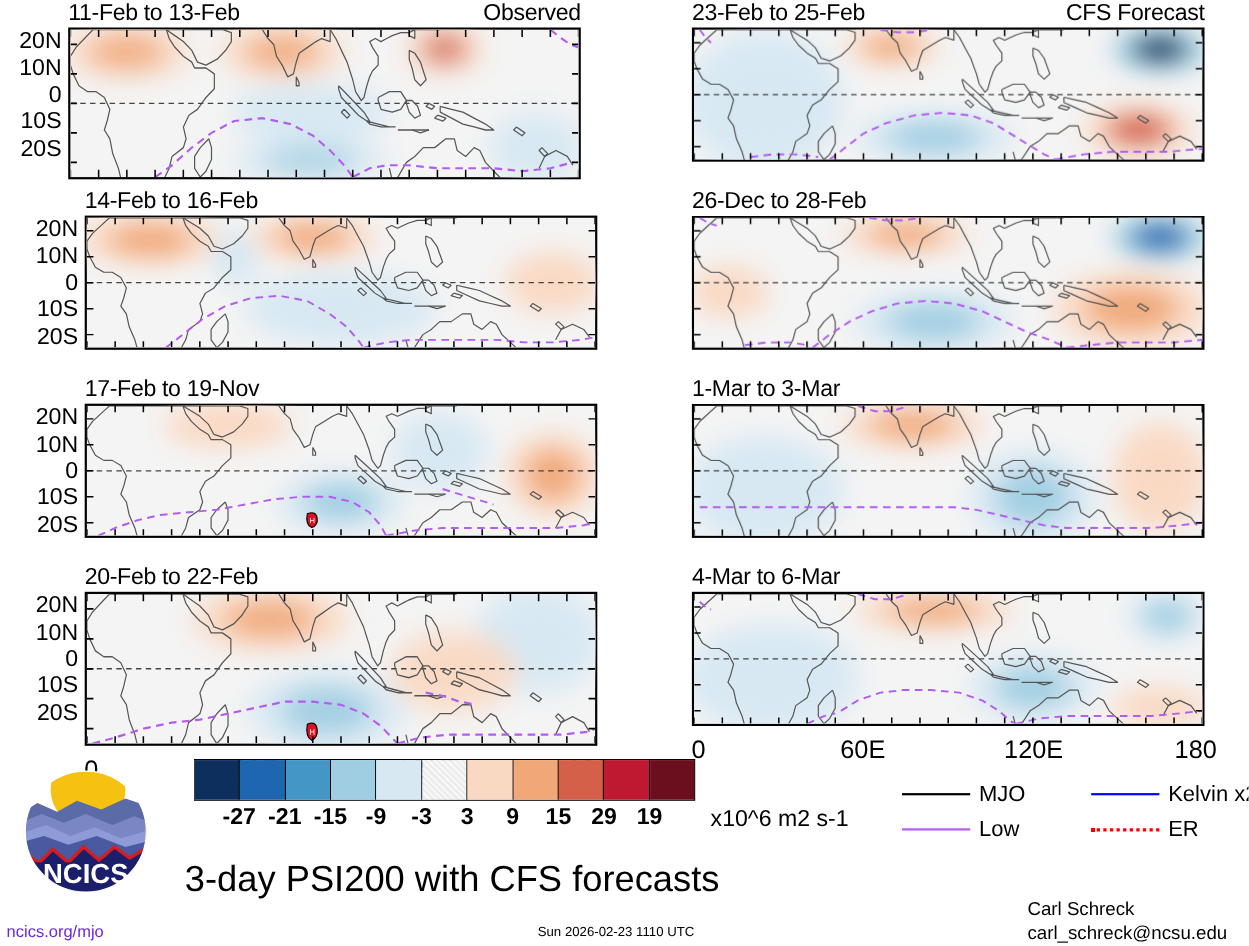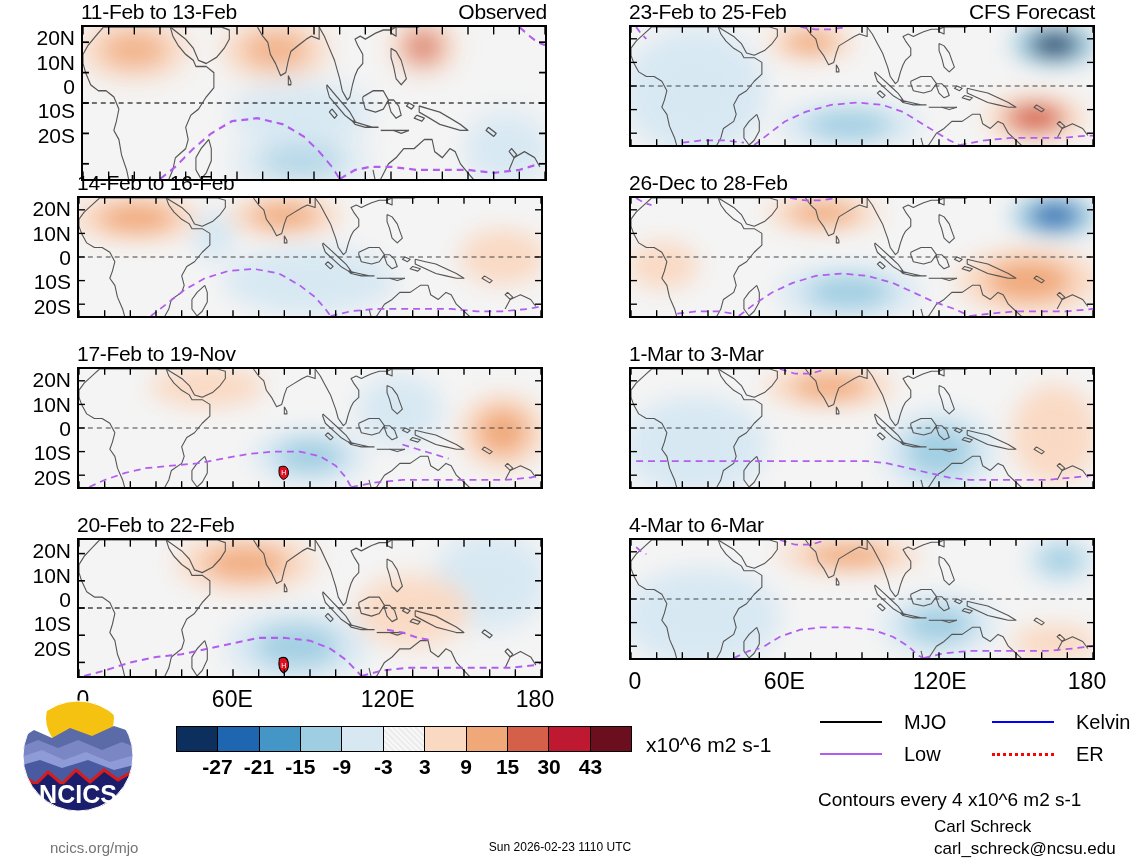--- a/index.html
+++ b/index.html
@@ -47,21 +47,21 @@
             display:flex;border:1.5px solid #000;box-sizing:border-box;}
   .cb-cell{flex:1 1 0;height:100%;border-right:1px solid #000;box-sizing:border-box;}
   .cb-cell:last-child{border-right:none;}
   .cb-ticks{position:absolute;left:0;top:100%;width:100%;height:30px;}
   .cb-tick{position:absolute;top:4px;font-size:21px;line-height:21px;
            transform:translateX(-50%);white-space:nowrap;font-weight:bold;}
   #cb-units{position:absolute;font-size:21px;line-height:21px;white-space:nowrap;}
 
   
   #legend{position:absolute;}
-  .lg-item{position:absolute;display:flex;align-items:center;gap:22px;}
+  .lg-item{position:absolute;display:flex;align-items:center;gap:8px;}
   .lg-line{width:62px;height:0;border-top-width:2.5px;border-top-style:solid;}
   .lg-line.dotted{border-top-style:dotted;border-top-width:3px;}
   .lg-text{font-size:20px;line-height:20px;white-space:nowrap;}
 
   
   #main-title{position:absolute;font-size:33px;line-height:33px;white-space:nowrap;}
   #contours-note{position:absolute;font-size:19px;line-height:19px;white-space:nowrap;}
   #author{position:absolute;font-size:17px;line-height:17px;white-space:nowrap;}
   #email{position:absolute;font-size:17px;line-height:17px;white-space:nowrap;}
   #site-url{position:absolute;font-size:15px;line-height:15px;white-space:nowrap;}
@@ -71,21 +71,21 @@
   
   #logo{position:absolute;}
   #logo svg{display:block;}
 </style>
 </head>
 <body>
 
 <div id="root">
 
   <div id="panels-layer">
-      <div class="panel" style="left: 81px; top: 25px; width: 466px; height: 156px;">
+      <div class="panel" style="left: 62px; top: 25px; width: 466px; height: 138px;">
         <div class="panel-title">11-Feb to 13-Feb</div>
         <div class="panel-corner">Observed</div>
         <div class="map-box">
           <div class="map-inner">
             <svg viewBox="0 0 466 122" preserveAspectRatio="none">
               <defs>
                 <filter id="bl-obs-1" x="-30%" y="-60%" width="160%" height="220%">
         <feGaussianBlur stdDeviation="11"></feGaussianBlur>
      </filter>
      <clipPath id="cp-obs-1">
@@ -1039,21 +1039,21 @@
         </div>
         <div class="xlabels">
           <div class="xlab" style="left: 6px;">0</div>
           <div class="xlab" style="left: 155.333px;">60E</div>
           <div class="xlab" style="left: 310.667px;">120E</div>
           <div class="xlab" style="left: 458px;">180</div>
         </div>
       </div>
     </div>
 
-  <div id="colorbar" style="left: 176px; top: 726px; width: 456px; height: 26px;">
+  <div id="colorbar" style="left: 176px; top: 690px; width: 456px; height: 38px;">
     <div class="cb-strip" id="cb-strip">
         <div class="cb-cell" style="background: rgb(13, 47, 94);"></div>
         <div class="cb-cell" style="background: rgb(31, 102, 176);"></div>
         <div class="cb-cell" style="background: rgb(67, 150, 198);"></div>
         <div class="cb-cell" style="background: rgb(159, 205, 225);"></div>
         <div class="cb-cell" style="background: rgb(215, 232, 242);"></div>
         <div class="cb-cell" style="background: repeating-linear-gradient(45deg, rgb(247, 247, 247) 0px, rgb(247, 247, 247) 2px, rgb(236, 236, 236) 2px, rgb(236, 236, 236) 4px);"></div>
         <div class="cb-cell" style="background: rgb(250, 217, 195);"></div>
         <div class="cb-cell" style="background: rgb(240, 168, 120);"></div>
         <div class="cb-cell" style="background: rgb(212, 96, 74);"></div>
@@ -1062,22 +1062,22 @@
       </div>
     <div class="cb-ticks" id="cb-ticks">
         <div class="cb-tick" style="left: 41.4545px;">-27</div>
         <div class="cb-tick" style="left: 82.9091px;">-21</div>
         <div class="cb-tick" style="left: 124.364px;">-15</div>
         <div class="cb-tick" style="left: 165.818px;">-9</div>
         <div class="cb-tick" style="left: 207.273px;">-3</div>
         <div class="cb-tick" style="left: 248.727px;">3</div>
         <div class="cb-tick" style="left: 290.182px;">9</div>
         <div class="cb-tick" style="left: 331.636px;">15</div>
-        <div class="cb-tick" style="left: 373.091px;">30</div>
-        <div class="cb-tick" style="left: 414.545px;">43</div>
+        <div class="cb-tick" style="left: 373.091px;">29</div>
+        <div class="cb-tick" style="left: 414.545px;">19</div>
       </div>
   </div>
   <div id="cb-units" style="left: 646px; top: 734px;">x10^6 m2 s-1</div>
 
   <div id="legend" style="left: 820px; top: 712px; width: 315px; height: 62px;">
       <div class="lg-item" style="left: 0px; top: 0px;">
         <span class="lg-line" style="border-top-color: rgb(0, 0, 0);"></span>
         <span class="lg-text">MJO</span>
       </div>
       <div class="lg-item" style="left: 172px; top: 0px;">
@@ -1087,24 +1087,24 @@
       <div class="lg-item" style="left: 0px; top: 32px;">
         <span class="lg-line" style="border-top-color: rgb(178, 92, 240);"></span>
         <span class="lg-text">Low</span>
       </div>
       <div class="lg-item" style="left: 172px; top: 32px;">
         <span class="lg-line dotted" style="border-top-color: rgb(255, 0, 0);"></span>
         <span class="lg-text">ER</span>
       </div>
     </div>
 
-  <div id="contours-note" style="left: 818px; top: 790px;">Contours every 4 x10^6 m2 s-1</div>
+  <div id="main-title" style="left: 168px; top: 782px;">3-day PSI200 with CFS forecasts</div>
   <div id="author" style="left: 934px; top: 818px;">Carl Schreck</div>
   <div id="email" style="left: 934px; top: 840px;">carl_schreck@ncsu.edu</div>
-  <a id="site-url" href="#" style="color: #737373; text-decoration: none; left: 6px; top: 840px; margin-left: 44px;">ncics.org/mjo</a>
+  <a id="site-url" href="#" style="color: #6d28d9; text-decoration: none; left: 6px; top: 840px;">ncics.org/mjo</a>
   <div id="timestamp" style="left: 560px; top: 841px;">Sun 2026-02-23 1110 UTC</div>
 
   <div id="logo" style="left: 18px; top: 700px;">
     <svg width="120" height="112" viewBox="0 0 120 112">
       <defs>
         <clipPath id="logoClip">
             <circle cx="60" cy="56" r="55"></circle>
           </clipPath>
       </defs>
       <g clip-path="url(#logoClip)">

